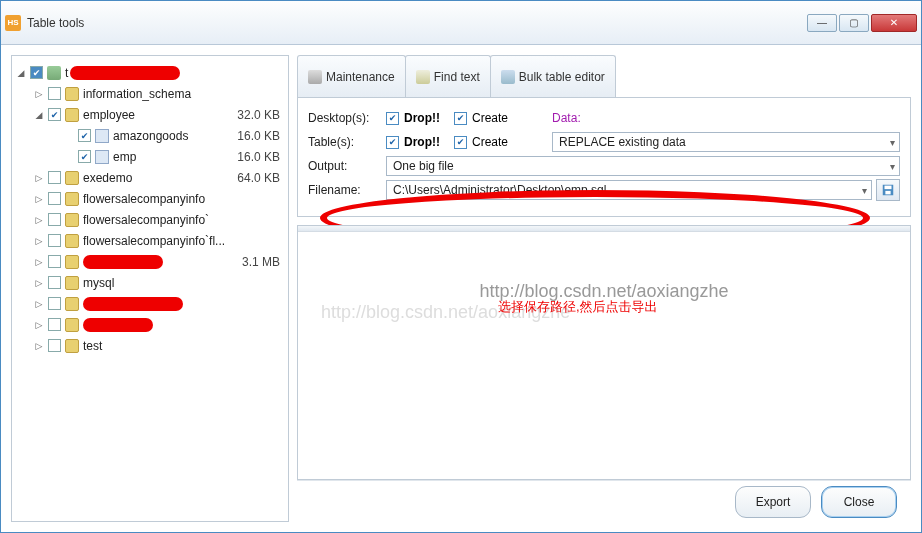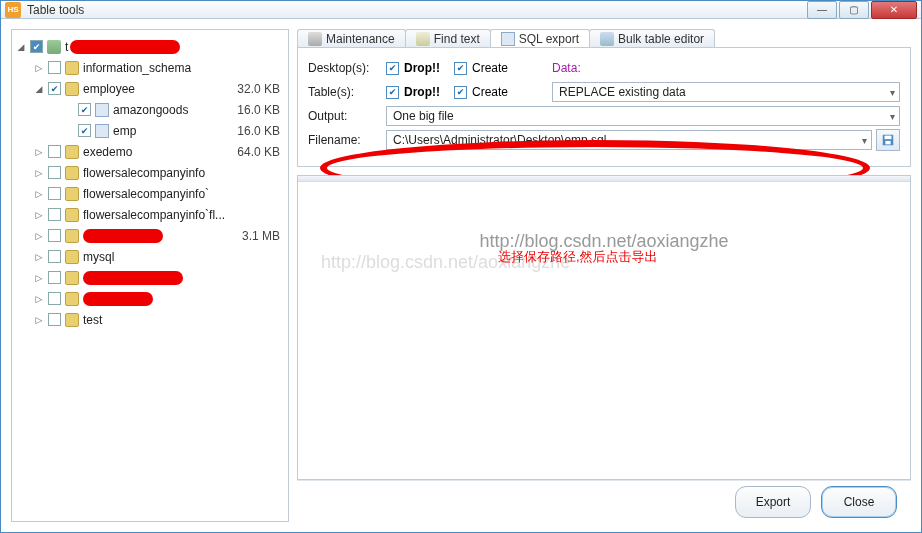--- a/index.html
+++ b/index.html
@@ -1,39 +1,39 @@
 <!DOCTYPE html>
 <html><head>
 <meta charset="utf-8">
 <style>
 * { box-sizing: border-box; margin: 0; padding: 0; font-family: "Segoe UI", Tahoma, sans-serif; font-size: 12px; }
 body { background: #fff; width: 922px; height: 533px; overflow: hidden; }
 .window { width: 922px; height: 533px; border: 1px solid #4a8bc2; background: #fff; display: flex; flex-direction: column; }
-.titlebar { height: 18px; background: linear-gradient(#fdfefe,#e7eef6); border-bottom: 1px solid #b8c8d8; display: flex; align-items: center; padding: 0 4px; }
+.titlebar { height: 44px; background: linear-gradient(#fdfefe,#e7eef6); border-bottom: 1px solid #b8c8d8; display: flex; align-items: center; padding: 0 4px; }
 .titlebar .icon { width:16px;height:16px;margin-right:6px;background:#f0a030;border-radius:2px;display:flex;align-items:center;justify-content:center;font-size:8px;color:#fff;font-weight:bold;}
 .titlebar .title { flex:1; color:#333; }
 .winbtns { display:flex; gap:2px; }
 .winbtn { width:30px; height:18px; border:1px solid #8aa8c0; border-radius:2px; background:linear-gradient(#f5f9fc,#d8e6f2); display:flex; align-items:center; justify-content:center; font-size:10px; color:#444; }
 .winbtn.close { width:46px; background:linear-gradient(#e37a7a,#c83838); border-color:#a02828; color:#fff; }
 .content { flex:1; display:flex; padding:10px; gap:8px; overflow:hidden; }
 .tree-pane { width:278px; border:1px solid #c0cbd6; background:#fff; padding:6px 4px; overflow:auto; }
 .tree-row { display:flex; align-items:center; height:21px; white-space:nowrap; }
 .tree-arrow { width:10px; text-align:center; color:#666; font-size:9px; }
 .tree-cb { width:13px; height:13px; border:1px solid #8aa; margin:0 4px; background:#fff; display:flex; align-items:center; justify-content:center; font-size:9px; color:#2266aa; }
 .tree-cb.ck::after { content:"✔"; }
 .tree-icn { width:14px; height:14px; margin-right:4px; }
 .tree-icn.server { background:linear-gradient(#9c9,#7a7); border-radius:2px;}
 .tree-icn.db { background:#e8d070; border:1px solid #c0a040; border-radius:2px;}
 .tree-icn.tbl { background:#dde8f5; border:1px solid #90a8c8; }
 .tree-lbl { color:#222; }
 .tree-size { margin-left:auto; color:#444; padding-right:4px; }
 .redact { display:inline-block; height:14px; background:#e00; border-radius:7px; }
 .right-pane { flex:1; display:flex; flex-direction:column; }
 .tabs { display:flex; border-bottom:1px solid #c0cbd6; }
-.tab { height:18px; padding:0 10px; display:flex; align-items:center; gap:4px; border:1px solid #c0cbd6; border-bottom:none; background:linear-gradient(#fafcfe,#e6edf4); margin-right:-1px; color:#333; border-radius:3px 3px 0 0;}
+.tab { height:42px; padding:0 10px; display:flex; align-items:center; gap:4px; border:1px solid #c0cbd6; border-bottom:none; background:linear-gradient(#fafcfe,#e6edf4); margin-right:-1px; color:#333; border-radius:3px 3px 0 0;}
 .tab.active { background:#fff; position:relative; z-index:2;}
 .tab .ticn { width:14px;height:14px; }
 .ticn.wrench{background:linear-gradient(#ddd,#aaa);border-radius:2px;}
 .ticn.find{background:linear-gradient(#eed,#cc9);border-radius:2px;}
 .ticn.sql{background:#dde8f5;border:1px solid #90a8c8;}
 .ticn.bulk{background:linear-gradient(#cde,#9bc);border-radius:2px;}
 .form-area { border:1px solid #c0cbd6; border-top:none; padding:8px 10px 14px 10px; background:#fff; position:relative; }
 .form-row { display:flex; align-items:center; height:24px; }
 .form-lbl { width:78px; color:#222; }
 .cb-wrap { display:flex; align-items:center; gap:5px; margin-right:14px; }
@@ -177,24 +177,20 @@
     <div class="right-pane">
       <div class="tabs">
         <div class="tab">
             <span class="ticn wrench"></span>
             <span>Maintenance</span>
           </div>
         <div class="tab">
             <span class="ticn find"></span>
             <span>Find text</span>
           </div>
-        <div class="tab active">
-            <span class="ticn sql"></span>
-            <span>SQL export</span>
-          </div>
         <div class="tab">
             <span class="ticn bulk"></span>
             <span>Bulk table editor</span>
           </div>
       </div>
 
       <div class="form-area">
         <div class="form-row">
           <span class="form-lbl">Desktop(s):</span>
           <span class="cb-wrap">

